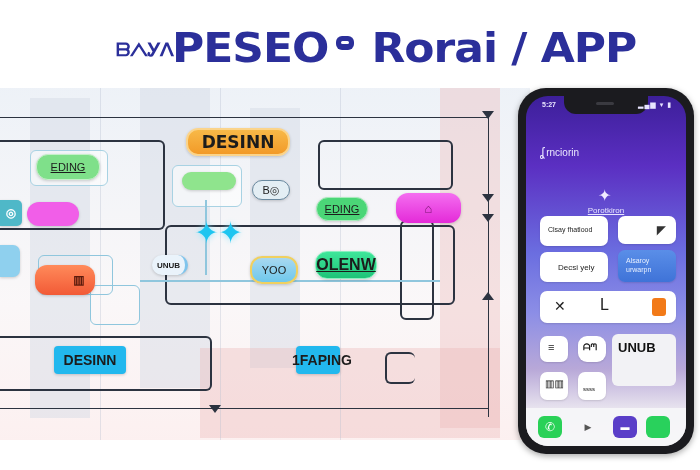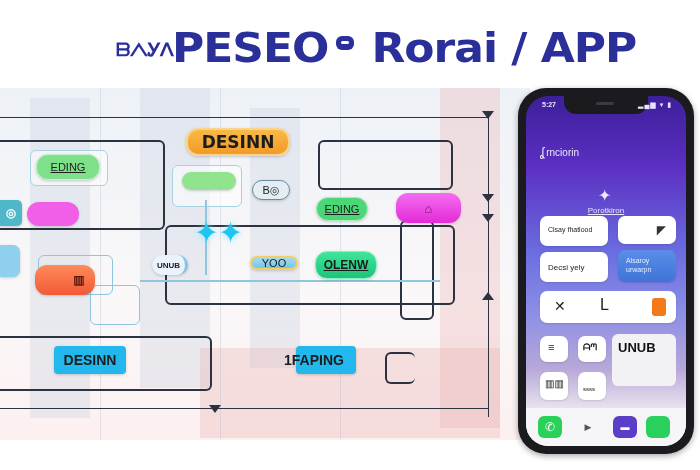--- a/index.html
+++ b/index.html
@@ -126,30 +126,30 @@
   <span>◎</span>
 </div>
 <div class="node" style="left:27px;top:202px;width:52px;height:24px;background:#f15ee8;"></div>
 <div class="node" style="left:0;top:245px;width:20px;height:32px;background:#8fd0ee;border-radius:0 7px 7px 0;"></div>
 <div class="node" style="left:35px;top:265px;width:60px;height:30px;background:linear-gradient(180deg,#ff8a5a,#f25a36);">
   <span style="color:#5a1a0c;font-size:12px;margin-left:28px;">▥</span>
 </div>
 <div class="node" style="left:152px;top:255px;width:36px;height:20px;background:#eaf3fb;font-size:8px;border-right:3px solid #7fc4ec;">
   <span class="node-label">UNUB</span>
 </div>
-<div class="node" style="left:250px;top:256px;width:48px;height:14px;background:linear-gradient(180deg,#a8d8f0,#6fc8ec);border:2px solid #f0d060;font-size:11px;font-weight:normal;">
+<div class="node" style="left:250px;top:256px;width:48px;height:28px;background:linear-gradient(180deg,#a8d8f0,#6fc8ec);border:2px solid #f0d060;font-size:11px;font-weight:normal;">
   <span class="node-label">YOO</span>
 </div>
-<div class="node" style="left:315px;top:251px;width:62px;height:28px;background:linear-gradient(180deg,#3ee69a,#1ec378);border:1px solid #8bf0c0;font-size:12px;">
+<div class="node" style="left:315px;top:251px;width:62px;height:28px;background:linear-gradient(180deg,#3ee69a,#1ec378);border:1px solid #8bf0c0;font-size:16px;">
   <span class="node-label" style="text-decoration:underline;">OLENW</span>
 </div>
 <div class="node" style="left:54px;top:346px;width:72px;height:28px;background:#22b8ee;font-size:14px;border-radius:4px;">
   <span class="node-label">DESINN</span>
 </div>
-<div class="node" style="left:296px;top:346px;width:60px;height:28px;background:#22b8ee;font-size:14px;border-radius:4px;justify-content:flex-start;padding-left:0;">
+<div class="node" style="left:296px;top:346px;width:44px;height:28px;background:#22b8ee;font-size:14px;border-radius:4px;justify-content:flex-start;padding-left:8px;">
   <span class="node-label" style="margin-left:-12px;">1FAPING</span>
 </div>
 
 <div class="phone">
   <div class="screen">
     <div class="notch"></div>
     <span class="status-time">5:27</span>
     <span class="status-icons">▂▄▆ ▾ ▮</span>
 
     <div class="app-brand">
@@ -159,37 +159,37 @@
     <span class="hero-icon">✦</span>
     <span class="hero-label">Porotkiron</span>
 
     <div class="card" style="left:14px;top:120px;width:68px;height:30px;">
       <span class="card-text" style="left:8px;top:10px;font-size:7px;">Clsay fhatlood</span>
     </div>
     <div class="card" style="left:92px;top:120px;width:58px;height:28px;">
       <span style="position:absolute;right:10px;top:7px;font-size:12px;color:#333;">◤</span>
     </div>
     <div class="card" style="left:14px;top:156px;width:68px;height:30px;">
-      <span class="card-text" style="left:8px;top:11px;">Decsi yely</span>
+      <span class="card-text" style="left:18px;top:11px;">Decsi yely</span>
     </div>
     <div class="card blue" style="left:92px;top:154px;width:58px;height:32px;">
       <span class="card-text" style="left:8px;top:6px;white-space:pre;">Alsaroy
 urwarpn</span>
     </div>
 
     <div class="card" style="left:14px;top:195px;width:136px;height:32px;">
       <span style="position:absolute;left:14px;top:7px;font-size:14px;color:#222;">✕</span>
       <span style="position:absolute;left:60px;top:5px;font-size:16px;color:#222;">L</span>
       <span style="position:absolute;left:112px;top:7px;width:14px;height:18px;background:#f27a18;border-radius:3px;"></span>
     </div>
 
     <div class="card" style="left:14px;top:240px;width:28px;height:26px;">
       <span style="position:absolute;left:8px;top:5px;font-size:11px;color:#222;">≡</span>
     </div>
-    <div class="card" style="left:52px;top:240px;width:28px;height:26px;">
+    <div class="card" style="left:52px;top:240px;width:28px;height:26px;border-radius:9px;">
       <span style="position:absolute;left:5px;top:6px;font-size:9px;font-weight:bold;color:#111;">ᗩᘉ</span>
     </div>
     <div style="position:absolute;left:86px;top:238px;width:64px;height:52px;background:#f2f2f5;border-radius:6px;">
       <span style="position:absolute;left:6px;top:6px;font-size:13px;font-weight:bold;color:#111;">UNUB</span>
     </div>
     <div class="card" style="left:14px;top:276px;width:28px;height:28px;">
       <span style="position:absolute;left:5px;top:6px;font-size:10px;color:#111;">▥▥</span>
     </div>
     <div class="card" style="left:52px;top:276px;width:28px;height:28px;">
       <span style="position:absolute;left:5px;top:14px;font-size:6px;color:#111;">ssss</span>

